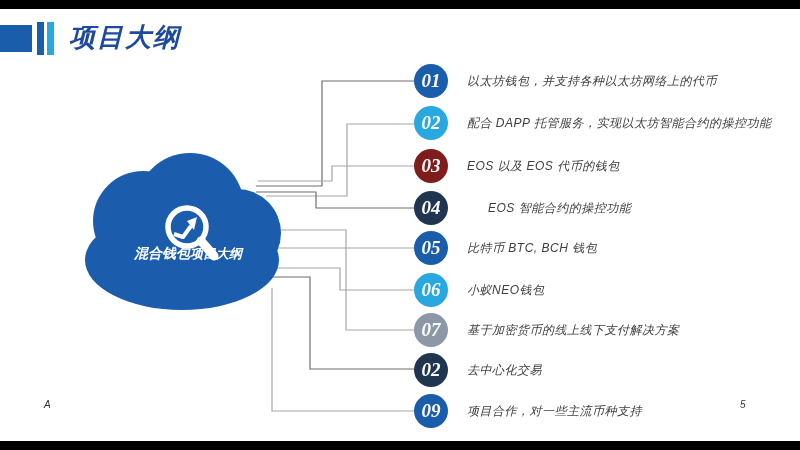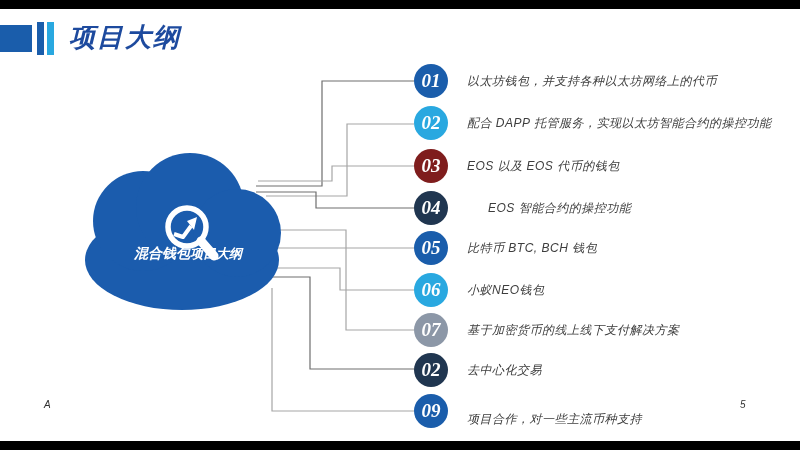--- a/index.html
+++ b/index.html
@@ -104,21 +104,21 @@
         <div class="item-label">小蚁NEO钱包</div>
       </div>
       <div class="outline-item" style="top: 313px; text-align: center;">
         <div class="number-badge" style="background: rgb(140, 151, 167);">07</div>
         <div class="item-label">基于加密货币的线上线下支付解决方案</div>
       </div>
       <div class="outline-item" style="top: 353px;">
         <div class="number-badge" style="background: rgb(32, 54, 80);">02</div>
         <div class="item-label">去中心化交易</div>
       </div>
-      <div class="outline-item" style="top: 394px; align-items: flex-end;">
+      <div class="outline-item" style="top: 394px;">
         <div class="number-badge" style="background: rgb(26, 93, 171);">09</div>
         <div class="item-label">项目合作，对一些主流币种支持</div>
       </div>
     </div>
 
   <div id="footer-note">A</div>
   <div id="page-number">5</div>
 </div>
 
 </body></html>

